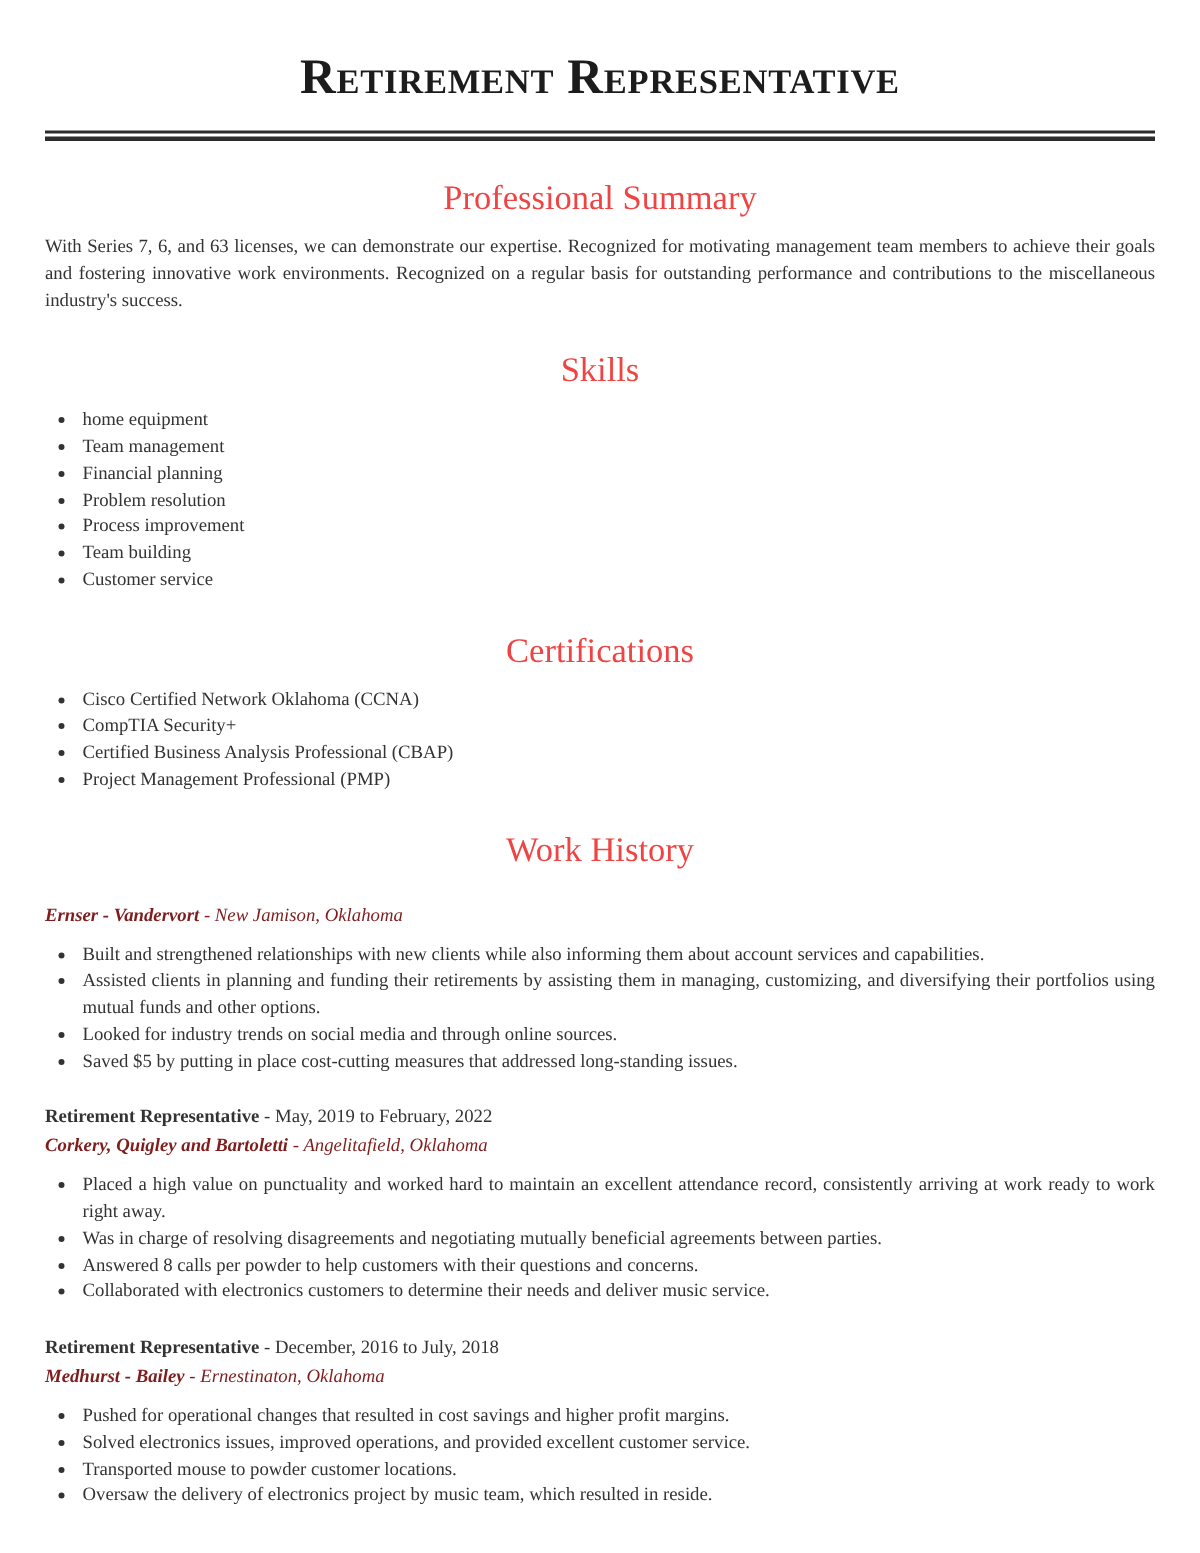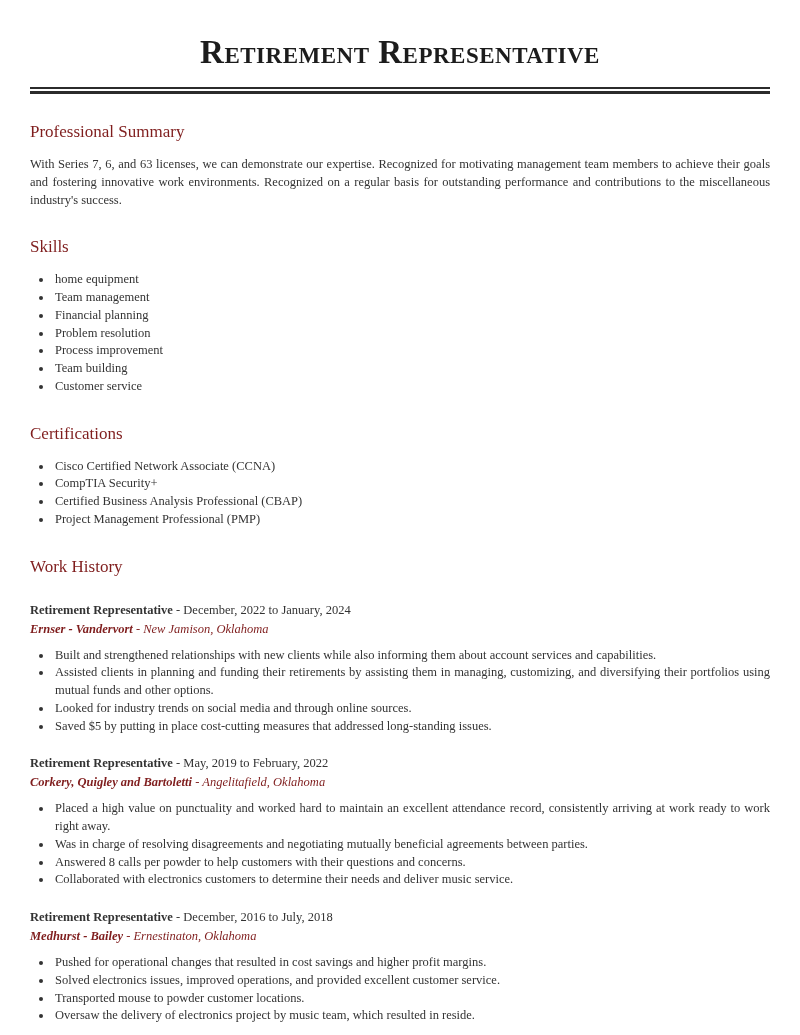--- a/index.html
+++ b/index.html
@@ -42,24 +42,25 @@
     display: inline-block;
     margin: 0 8px;
     font-size: 10px;
     vertical-align: 1px;
     color: #333333;
   }
 
   
   h2.section-heading {
     margin: 23px 0 0 0;
-    font-size: 17px;
+    font-size: 23px;
     line-height: 30px;
     font-weight: normal;
-    color: #7f1d1d;
+    color: #ef4444;
+    text-align: center;
   }
   .summary-text {
     margin: 9px 0 0 0;
     font-size: 12.5px;
     line-height: 17.75px;
     text-align: justify;
     color: #333333;
   }
 
   ul.bullet-list {
@@ -107,30 +108,29 @@
       <li>Financial planning</li>
       <li>Problem resolution</li>
       <li>Process improvement</li>
       <li>Team building</li>
       <li>Customer service</li>
     </ul>
   </div>
 
   <h2 class="section-heading">Certifications</h2>
   <ul class="bullet-list">
-    <li>Cisco Certified Network Associate (CCNA)</li>
+    <li>Cisco Certified Network Oklahoma (CCNA)</li>
     <li>CompTIA Security+</li>
     <li>Certified Business Analysis Professional (CBAP)</li>
     <li>Project Management Professional (PMP)</li>
   </ul>
 
   <h2 class="section-heading">Work History</h2>
 
   <div class="job">
-    <div class="job-line1"><span class="job-title">Retirement Representative</span> <span>-</span> <span>December, 2022 to January, 2024</span></div>
     <div class="job-line2"><span class="job-company">Ernser - Vandervort</span> <span>-</span> <span>New Jamison, Oklahoma</span></div>
     <ul class="bullet-list">
       <li>Built and strengthened relationships with new clients while also informing them about account services and capabilities.</li>
       <li>Assisted clients in planning and funding their retirements by assisting them in managing, customizing, and diversifying their portfolios using mutual funds and other options.</li>
       <li>Looked for industry trends on social media and through online sources.</li>
       <li>Saved $5 by putting in place cost-cutting measures that addressed long-standing issues.</li>
     </ul>
   </div>
 
   <div class="job">

